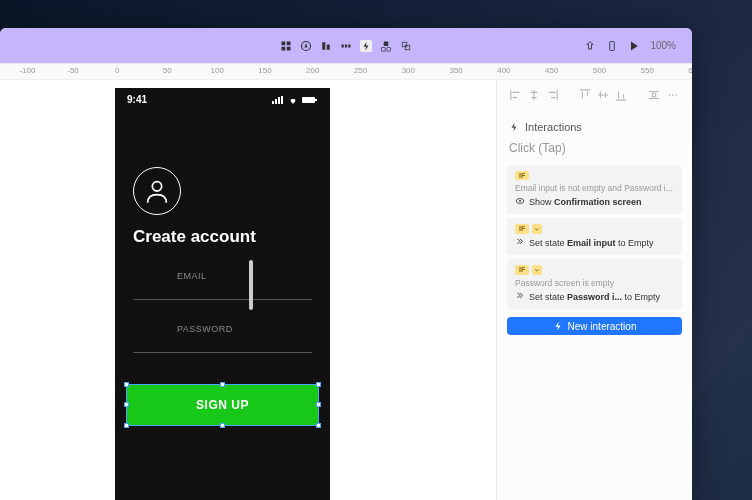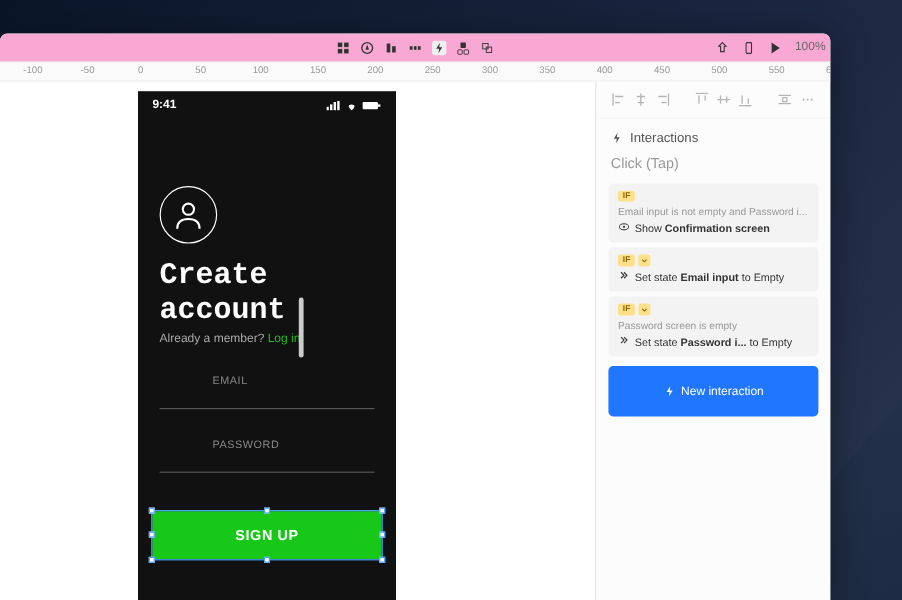--- a/index.html
+++ b/index.html
@@ -1,35 +1,35 @@
 <!DOCTYPE html>
 <html><head>
 <meta charset="utf-8">
 <style>
 * { margin: 0; padding: 0; box-sizing: border-box; font-family: -apple-system, BlinkMacSystemFont, "Segoe UI", sans-serif; }
 body { width: 752px; height: 500px; overflow: hidden; background: #0a1628; position: relative; }
 .desktop-bg { position: absolute; inset: 0; background: linear-gradient(135deg, #0a1628 0%, #1a2540 50%, #2a3550 100%); }
 .desktop-bg::after { content: ""; position: absolute; right: 0; bottom: 0; width: 180px; height: 280px; background: linear-gradient(160deg, #2a3a55 0%, #1a2840 100%); clip-path: polygon(20% 100%, 100% 40%, 100% 100%); opacity: 0.8; }
 .window { position: absolute; top: 28px; left: 0; right: 60px; bottom: 0; background: #fff; border-radius: 6px 6px 0 0; box-shadow: 0 4px 30px rgba(0,0,0,0.4); display: flex; flex-direction: column; overflow: hidden; }
-.toolbar { height: 24px; display: flex; align-items: center; padding: 0 4px; border-bottom: 1px solid #e8e8e8; background: #f9a8d4; }
+.toolbar { height: 36px; display: flex; align-items: center; padding: 0 16px; border-bottom: 1px solid #e8e8e8; background: #c4b5fd; }
 .toolbar-center { position: absolute; left: 50%; transform: translateX(-50%); display: flex; gap: 8px; align-items: center; }
 .toolbar-right { margin-left: auto; display: flex; gap: 10px; align-items: center; }
 .tb-icon { width: 12px; height: 12px; display: flex; align-items: center; justify-content: center; color: #333; }
 .tb-icon svg { width: 12px; height: 12px; }
 .zoom { font-size: 10px; color: #666; }
 .ruler { height: 16px; background: #fafafa; border-bottom: 1px solid #eee; position: relative; overflow: hidden; font-size: 8px; color: #999; }
 .ruler-tick { position: absolute; top: 2px; }
 .main { flex: 1; display: flex; overflow: hidden; gap: 48px; }
 .canvas { flex: 1; background: #fff; position: relative; overflow: hidden; }
 .artboard { position: absolute; left: 115px; top: 8px; width: 215px; height: 435px; background: #111; color: #fff; }
 .status-bar { display: flex; justify-content: space-between; align-items: center; padding: 6px 12px 0; font-size: 10px; font-weight: 600; }
 .status-right { display: flex; gap: 3px; align-items: center; }
 .avatar { width: 48px; height: 48px; border: 1.5px solid #fff; border-radius: 50%; margin: 62px 0 0 18px; display: flex; align-items: center; justify-content: center; }
 .avatar svg { width: 28px; height: 28px; }
-.heading { font-size: 25px; font-weight: 600; margin: 12px 18px 4px; font-family: Liberation Mono, monospace; }
+.heading { font-size: 17px; font-weight: 600; margin: 12px 18px 4px; }
 .subtext { font-size: 10px; color: #aaa; margin: 0 18px; }
 .subtext .link { color: #1fbe1f; font-weight: 500; }
 .field-label { font-size: 9px; color: #888; margin: 24px 18px 0; letter-spacing: 0.5px; padding-left: 44px; }
 .field-line { height: 1px; background: #555; margin: 18px 18px 0; }
 .signup-btn { margin: 32px 12px 0; height: 40px; background: #18c818; display: flex; align-items: center; justify-content: center; font-size: 12px; font-weight: 700; letter-spacing: 0.5px; position: relative; }
 .sel-handle { position: absolute; width: 5px; height: 5px; background: #fff; border: 1px solid #4aa3ff; }
 .sel-handle.tl { top: -3px; left: -3px; } .sel-handle.tr { top: -3px; right: -3px; }
 .sel-handle.bl { bottom: -3px; left: -3px; } .sel-handle.br { bottom: -3px; right: -3px; }
 .sel-handle.tm { top: -3px; left: 50%; margin-left: -3px; } .sel-handle.bm { bottom: -3px; left: 50%; margin-left: -3px; }
 .sel-handle.ml { top: 50%; left: -3px; margin-top: -3px; } .sel-handle.mr { top: 50%; right: -3px; margin-top: -3px; }
@@ -44,21 +44,21 @@
 .trigger-label { font-size: 12px; color: #999; padding: 0 12px 6px; }
 .interaction-card { background: #f3f3f3; border-radius: 4px; margin: 4px 10px; padding: 6px 8px; }
 .badge-row { display: flex; gap: 3px; margin-bottom: 3px; }
 .badge { font-size: 7px; font-weight: 700; padding: 1px 4px; border-radius: 2px; background: #ffe08a; color: #8a6500; }
 .chev-badge { width: 10px; height: 10px; background: #ffe08a; border-radius: 2px; display: flex; align-items: center; justify-content: center; }
 .chev-badge svg { width: 6px; height: 6px; color: #8a6500; }
 .cond-text { font-size: 8.5px; color: #999; margin-bottom: 3px; line-height: 1.2; }
 .action-row { display: flex; align-items: center; gap: 4px; font-size: 9px; color: #333; }
 .action-row svg { width: 10px; height: 10px; flex-shrink: 0; }
 .action-row b { font-weight: 600; }
-.new-int-btn { margin: 8px 10px; height: 42px; background: #2176ff; color: #fff; border-radius: 4px; display: flex; align-items: center; justify-content: center; gap: 5px; font-size: 10px; font-weight: 500; }
+.new-int-btn { margin: 8px 10px; height: 18px; background: #2176ff; color: #fff; border-radius: 4px; display: flex; align-items: center; justify-content: center; gap: 5px; font-size: 10px; font-weight: 500; }
 .new-int-btn svg { width: 10px; height: 10px; }
 .scroll-thumb { position: absolute; right: 195px; top: 180px; width: 4px; height: 50px; background: #ccc; border-radius: 2px; }
 </style>
 </head>
 <body>
 
 <div class="desktop-bg"></div>
 
 <div class="window">
 
@@ -168,23 +168,20 @@
               </svg>
           </span>
         </div>
         <div class="avatar">
           <svg viewBox="0 0 24 24">
               <circle cx="12" cy="8" r="4" fill="none" stroke="#fff" stroke-width="1.5"></circle>
               <path d="M4 22 Q4 15 12 15 Q20 15 20 22" fill="none" stroke="#fff" stroke-width="1.5"></path>
             </svg>
         </div>
         <div class="heading">Create account</div>
-        <div class="subtext">
-          <span>Already a member? </span><span class="link">Log in</span>
-        </div>
         <div class="field-label">EMAIL</div>
         <div class="field-line"></div>
         <div class="field-label">PASSWORD</div>
         <div class="field-line"></div>
         <div class="signup-btn">
           <span>SIGN UP</span>
           <div class="sel-border"></div>
           <div class="sel-handle tl"></div>
           <div class="sel-handle tm"></div>
           <div class="sel-handle tr"></div>

